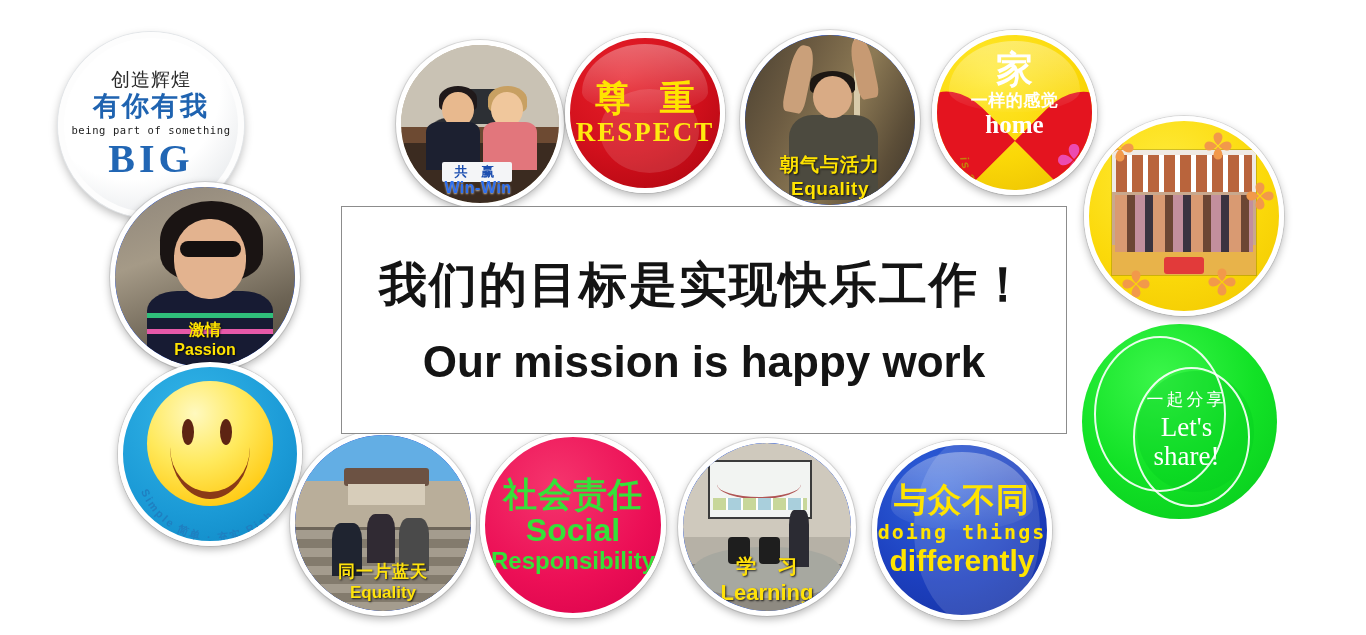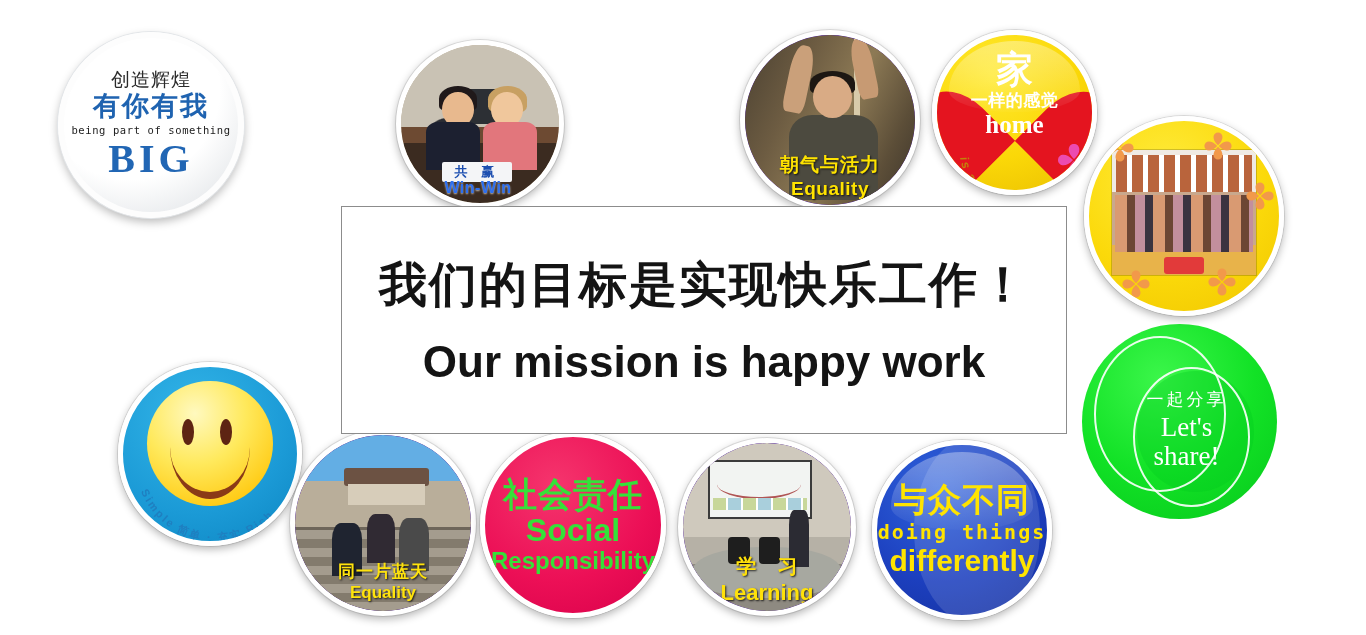--- a/index.html
+++ b/index.html
@@ -19,21 +19,21 @@
   .badge{
     position:absolute;
     border-radius:50%;
     box-sizing:border-box;
     overflow:hidden;
     display:flex;
     flex-direction:column;
     align-items:center;
     justify-content:center;
     text-align:center;
-    background:#4c1d95;
+    background:#1d4ed8;
     border:5px solid #ffffff;
     box-shadow:0 0 0 1px rgba(0,0,0,.10), 0 3px 9px rgba(0,0,0,.30);
   }
   .badge .inner{
     position:absolute;
     inset:0;
     border-radius:50%;
     overflow:hidden;
   }
   .badge .lbl{
@@ -333,20 +333,25 @@
         <div class="head2"></div>
       <div class="suit1"></div>
         <div class="suit2"></div>
       <div class="card">
           <span>共 赢</span>
         </div>
     </div>
     <div class="l2">Win-Win</div>
   </div>
 
+  <div class="badge gloss" id="b-resp">
+    <div class="bub"></div>
+    <div class="lbl l1">尊 重</div>
+    <div class="lbl l2">RESPECT</div>
+  </div>
 
   <div class="badge" id="b-ener">
     <div class="inner">
       <div class="ph"></div>
       <div class="rope"></div>
       <div class="arm"></div>
         <div class="arm2"></div>
       <div class="body"></div>
       <div class="hair"></div>
         <div class="head"></div>
@@ -371,20 +376,33 @@
     <svg class="flower" viewBox="0 0 40 40">
       <g fill="#ec4bb0">
         <path d="M20 4 C26 4 28 12 20 19 C12 12 14 4 20 4Z"></path>
         <path d="M36 20 C36 26 28 28 21 20 C28 12 36 14 36 20Z"></path>
         <path d="M20 36 C14 36 12 28 20 21 C28 28 26 36 20 36Z"></path>
         <path d="M4 20 C4 14 12 12 19 20 C12 28 4 26 4 20Z"></path>
       </g>
     </svg>
   </div>
 
+  <div class="badge" id="b-pass">
+    <div class="inner">
+      <div class="ph"></div>
+      <div class="swr"></div>
+        <div class="st1"></div>
+        <div class="st2"></div>
+      <div class="hair"></div>
+        <div class="face"></div>
+        <div class="glas"></div>
+    </div>
+    <div class="l1">激情</div>
+    <div class="l2">Passion</div>
+  </div>
 
   <div class="badge" id="b-smile">
     <div class="face"></div>
     <div class="eye eyeL"></div>
       <div class="eye eyeR"></div>
     <div class="mouth"></div>
     <svg class="arcwrap" width="184" height="70" viewBox="0 0 184 70">
       <defs>
           <path id="smileArc" d="M 14,8 A 80,80 0 0 0 170,8"></path>
         </defs>

